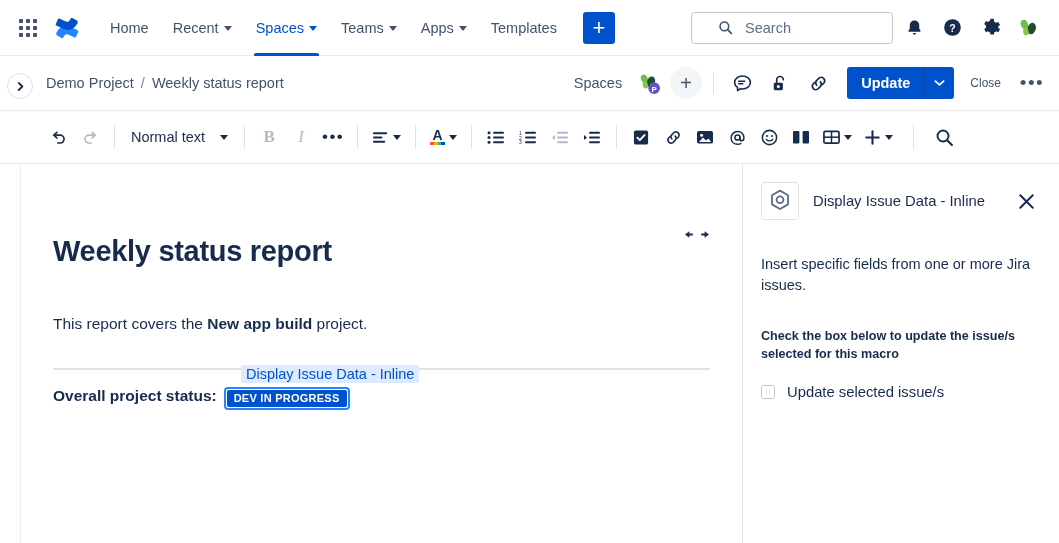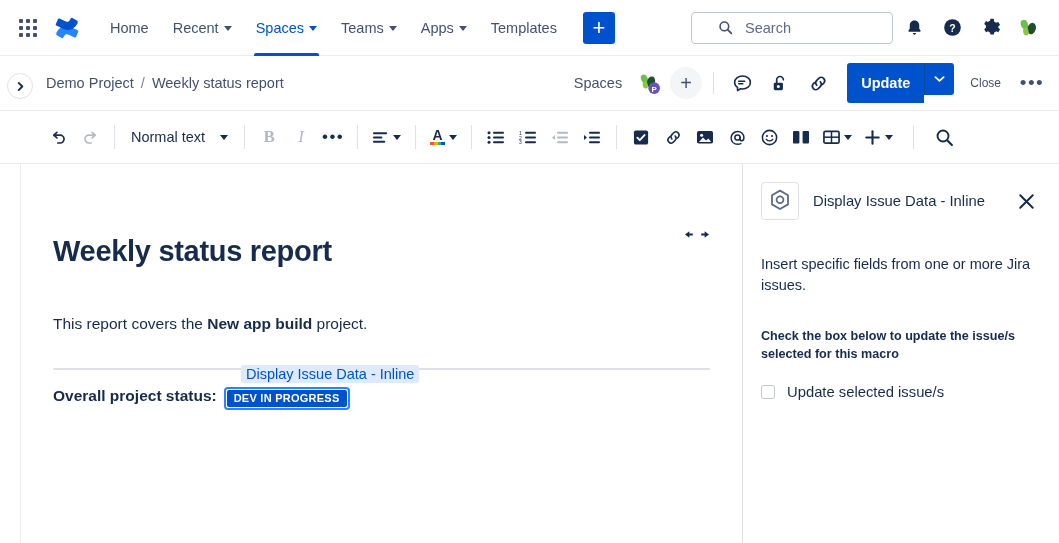--- a/index.html
+++ b/index.html
@@ -70,21 +70,21 @@
   .breadcrumb .crumb { cursor:pointer; }
   .breadcrumb .sep { color:#7A869A; }
   .pagebar-right { margin-left:auto; display:flex; align-items:center; gap:4px; padding-right:12px; }
   .savedtxt { font-size:14.5px; color:#42526E; margin-right:6px; }
   .addbtn-circle { width:32px; height:32px; border-radius:50%; background:#F4F5F7;
     display:flex; align-items:center; justify-content:center; font-size:20px; color:#42526E;
     cursor:pointer; font-weight:300; }
   .vsep { width:1px; height:22px; background:#DFE1E6; margin:0 7px; }
   .update-group { display:flex; margin-left:8px; }
   .update-btn { background:#0052CC; color:#fff; font-size:14.5px; font-weight:600;
-    height:40px; padding:0 14px; border:none; border-radius:3px 0 0 3px; cursor:pointer;
+    height:32px; padding:0 14px; border:none; border-radius:3px 0 0 3px; cursor:pointer;
     font-family:"Liberation Sans", sans-serif; }
   .update-caret { background:#0052CC; width:30px; height:32px; border-radius:0 3px 3px 0;
     border-left:1px solid #0747A6; display:flex; align-items:center; justify-content:center;
     cursor:pointer; }
   .close-btn { font-size:12px; color:#42526E; padding:0 12px; height:32px;
     display:flex; align-items:center; cursor:pointer; background:none; border:none;
     font-family:"Liberation Sans", sans-serif; }
   .dots-btn { width:30px; height:32px; display:flex; align-items:center; justify-content:center;
     cursor:pointer; letter-spacing:1.5px; color:#42526E; font-size:19px; line-height:0; }
 

